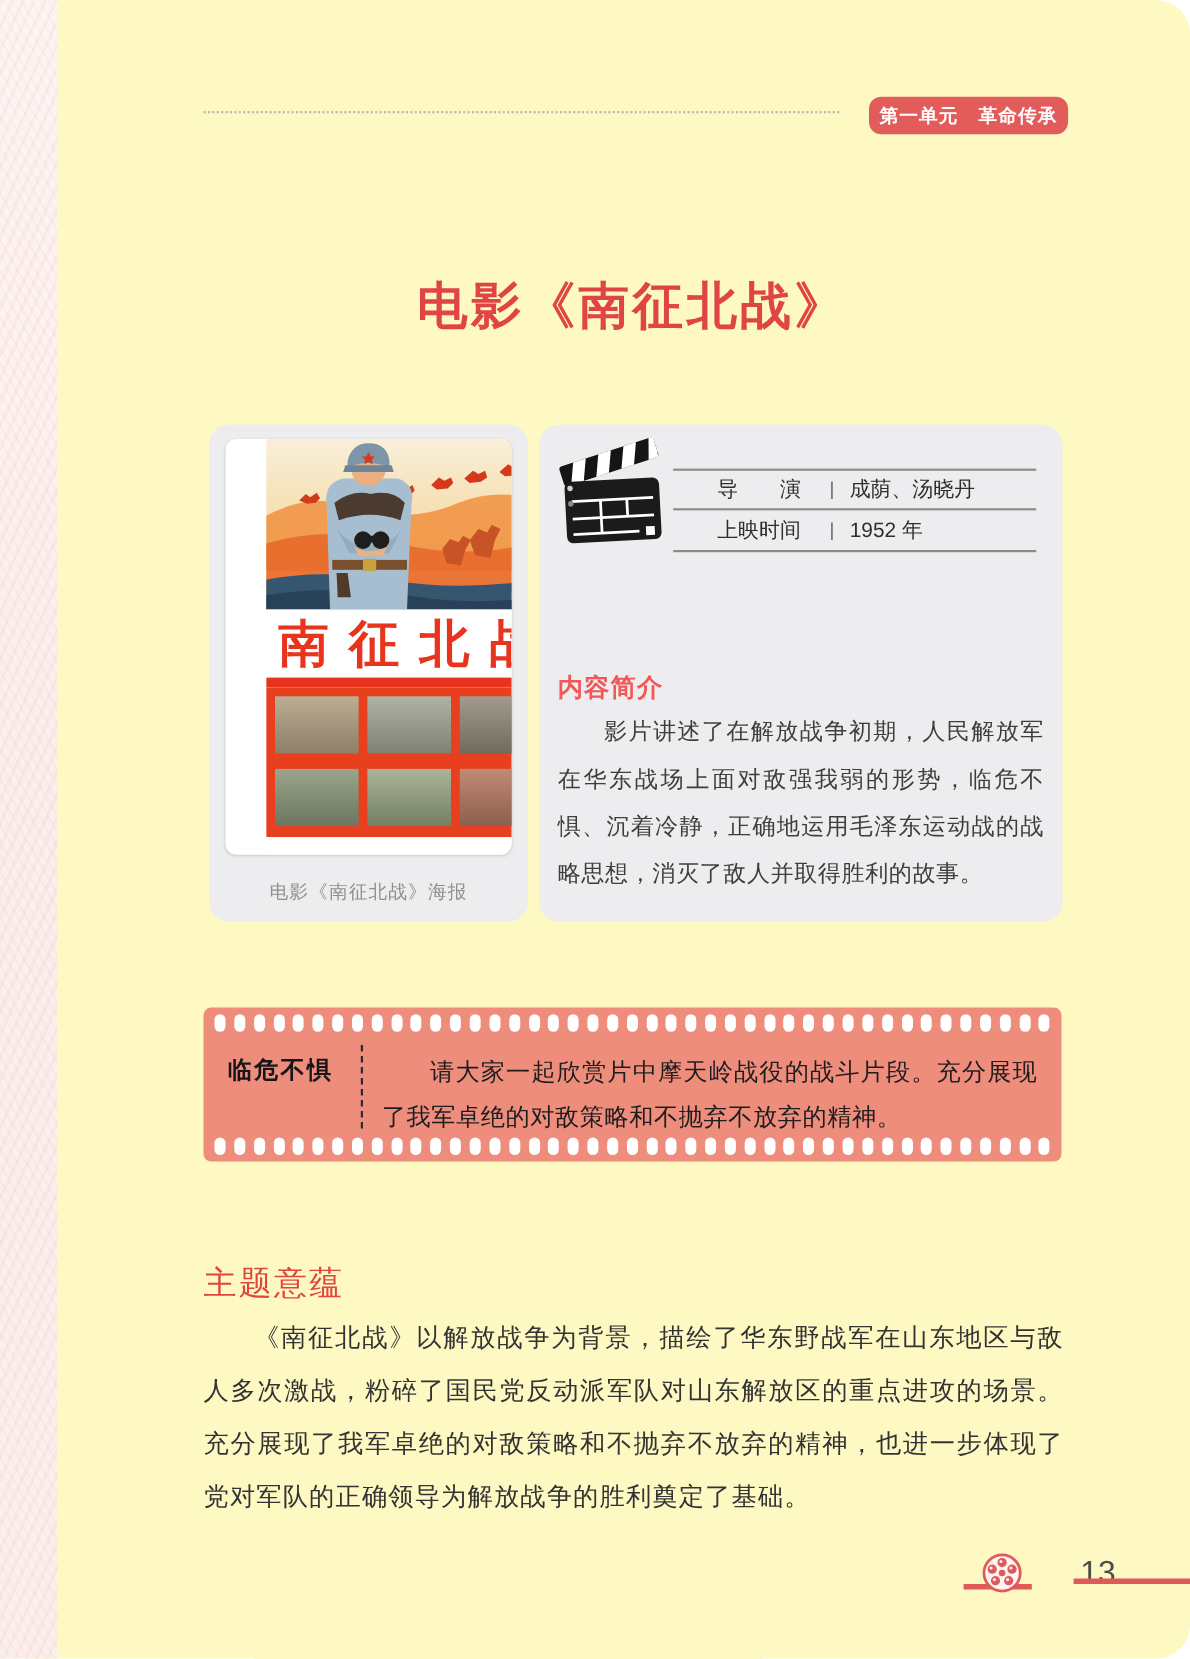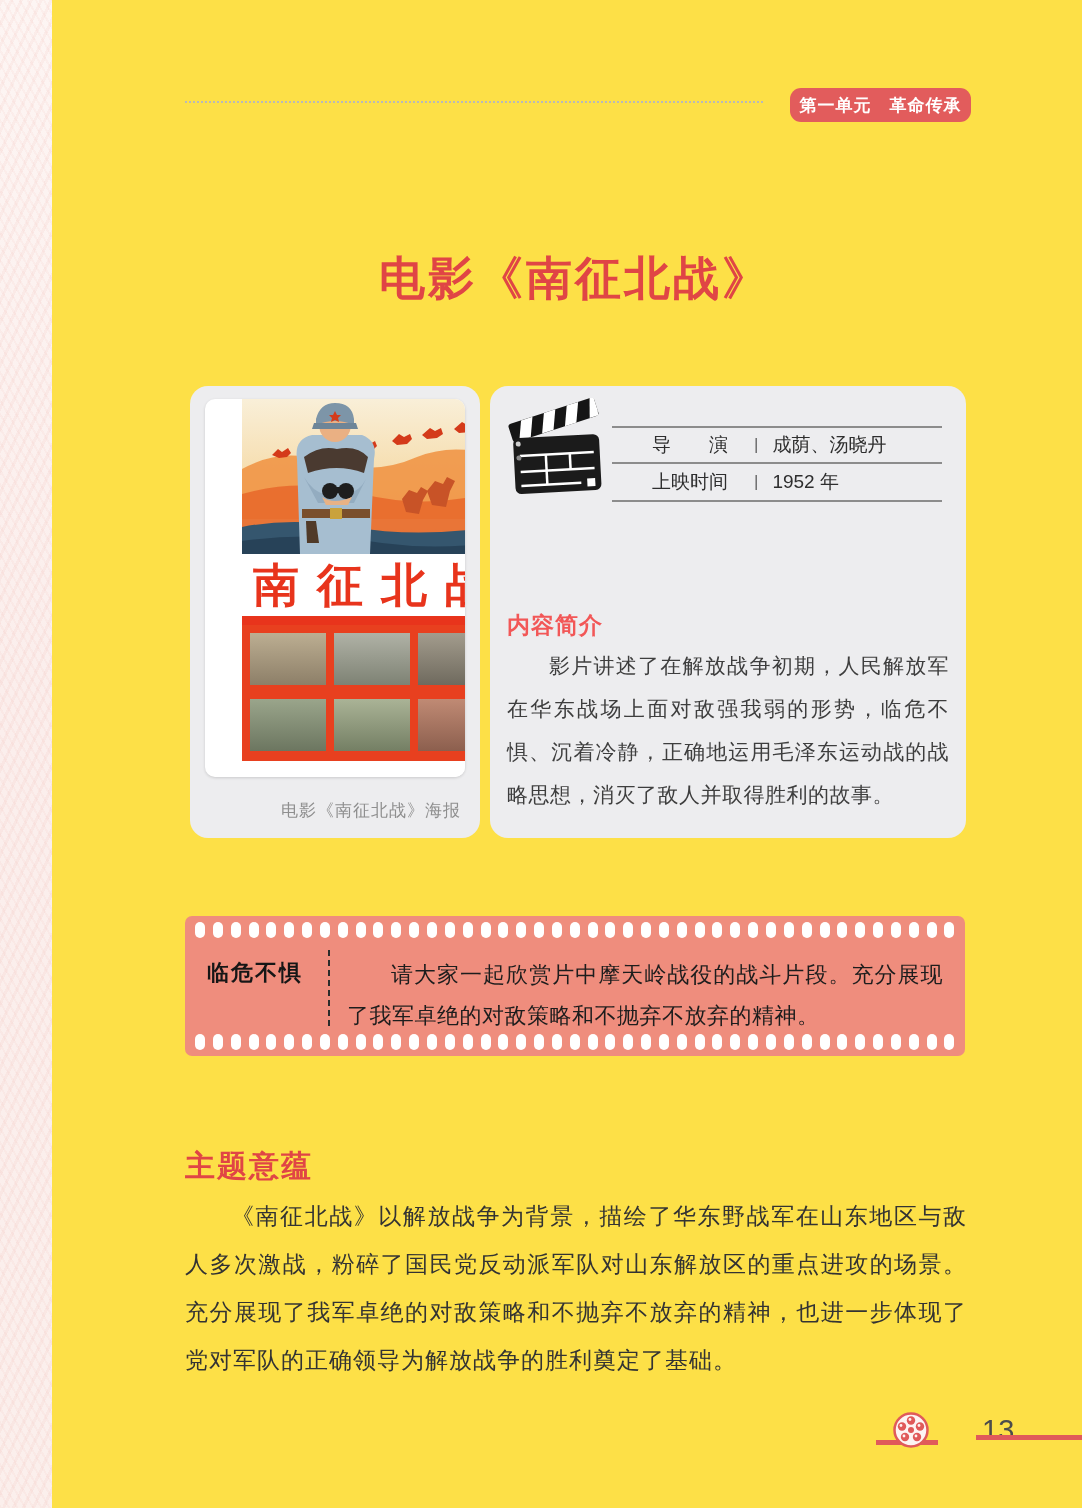--- a/index.html
+++ b/index.html
@@ -1,18 +1,18 @@
 <!DOCTYPE html>
 <html><head>
 <meta charset="utf-8">
 <style>
   * { margin:0; padding:0; box-sizing:border-box; }
   html,body { width:1082px; height:1508px; background:#ffffff; }
   body { font-family:"Liberation Sans", sans-serif; position:relative; overflow:hidden; }
-  .page { position:absolute; inset:0; background:#fde047; }
+  .page { position:absolute; inset:0; background:#fef9c3;border-radius:31px; }
 
   
   .edge-texture { position:absolute; left:0; top:0; width:52px; height:100%;
     background:
       repeating-linear-gradient(115deg, rgba(236,160,150,0.10) 0 3px, rgba(255,255,255,0) 3px 9px),
       repeating-linear-gradient(60deg, rgba(236,160,150,0.08) 0 2px, rgba(255,255,255,0) 2px 7px),
       linear-gradient(180deg,#fdf5f3 0%,#fbeeec 45%,#fbefec 100%);
   }
 
   
@@ -27,21 +27,21 @@
 
   
   .card { position:absolute; background:#ededef; border-radius:18px; }
   .card-left { left:190px; top:386px; width:290px; height:452px; }
   .card-right { left:490px; top:386px; width:476px; height:452px; }
 
   
   .poster { position:absolute; left:15px; top:13px; width:260px; height:378px;
     border-radius:10px; overflow:hidden; background:#fff; box-shadow:0 1px 3px rgba(0,0,0,0.15);padding-left:37px; }
   .poster-caption { position:absolute; left:0; bottom:16px; width:100%; text-align:center;
-    font-family:"Liberation Serif", serif; font-size:17px; color:#8f8f8f; letter-spacing:1px;margin-left:36px; }
+    font-family:"Liberation Serif", serif; font-size:17px; color:#8f8f8f; letter-spacing:1px; }
 
   
   .clapper-wrap { position:absolute; left:16px; top:12px; width:104px; height:104px; }
   .info-table { position:absolute; left:122px; top:40px; width:330px; font-size:19px; color:#2e2e2e; }
   .info-row { display:flex; align-items:center; height:38px; border-bottom:2px solid #8c8c8c; }
   .info-row:first-child { border-top:2px solid #8c8c8c; }
   .info-label { width:96px; white-space:pre;margin-left:40px; }
   .info-sep { color:#666; padding:0 14px 0 6px; font-size:17px; }
 
   .synopsis-heading { position:absolute; left:17px; top:224px; font-size:23px; font-weight:bold; color:#f25757; letter-spacing:1px; }
@@ -55,21 +55,21 @@
   .perf-row { position:absolute; left:10px; width:760px; height:16px; display:flex; justify-content:space-between; }
   .perf-top { top:6px; } .perf-bottom { bottom:6px; }
   .perf-row span { width:10px; height:16px; background:#fff; border-radius:5px; display:block; }
   .strip-label { position:absolute; left:22px; top:42px; font-size:22px; font-weight:bold; color:#161616; letter-spacing:2px; }
   .strip-divider { position:absolute; left:143px; top:34px; height:76px; border-left:2px dashed #2b2b2b; }
   .strip-body { position:absolute; left:162px; top:38px; width:596px; font-size:22px; color:#1d1d1d;
     line-height:41px; text-align:justify; text-indent:2em; letter-spacing:0.5px; }
 
   
   .theme-heading { position:absolute; left:185px; top:1146px; font-family:"Liberation Serif", serif;
-    font-weight:700; font-size:30px; color:#e04545; letter-spacing:2px; }
+    font-weight:400; font-size:30px; color:#e04545; letter-spacing:2px; }
   .theme-body { position:absolute; left:185px; top:1192px; width:782px;
     font-size:23px; line-height:48px; color:#333; text-align:justify; text-indent:2em; letter-spacing:1px; }
 
   
   .footer-reel { position:absolute; left:891px; top:1410px; width:40px; height:40px; }
   .footer-line-short { position:absolute; left:876px; top:1440px; width:62px; height:5px; background:#e05a5a; }
   .footer-pageno { position:absolute; left:938px; top:1414px; font-size:29px; color:#4c4c4c;margin-left:44px; }
   .footer-line-long { position:absolute; left:976px; top:1435px; width:106px; height:5px; background:#e05a5a; }
 </style>
 </head>

